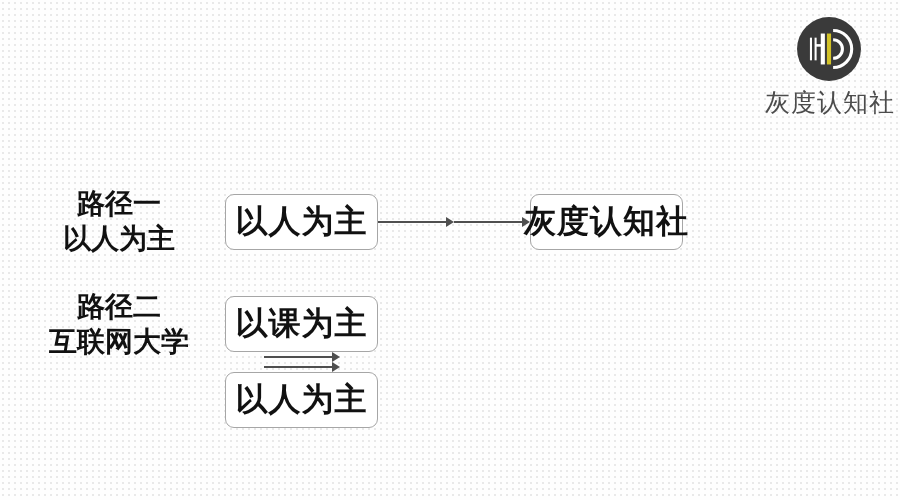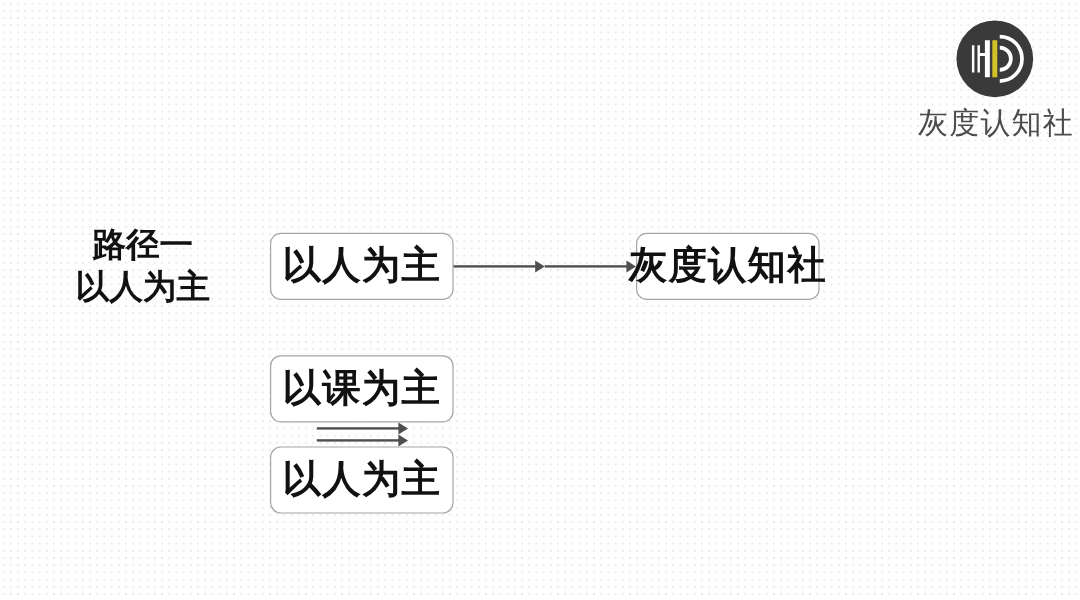--- a/index.html
+++ b/index.html
@@ -126,20 +126,24 @@
     </div>
     <div class="arrow">
       <span class="arrow-line"></span>
       <span class="arrow-head"></span>
     </div>
     <div class="flow-box">
       <span>灰度认知社</span>
     </div>
   </div>
 
+  <div class="path-label row2">
+    <div>路径二</div>
+    <div>互联网大学</div>
+  </div>
 
   <div class="flow row2">
     <div class="flow-box">
       <span>以课为主</span>
     </div>
     <div class="arrow">
       <span class="arrow-line"></span>
       <span class="arrow-head"></span>
     </div>
     <div class="arrow">

